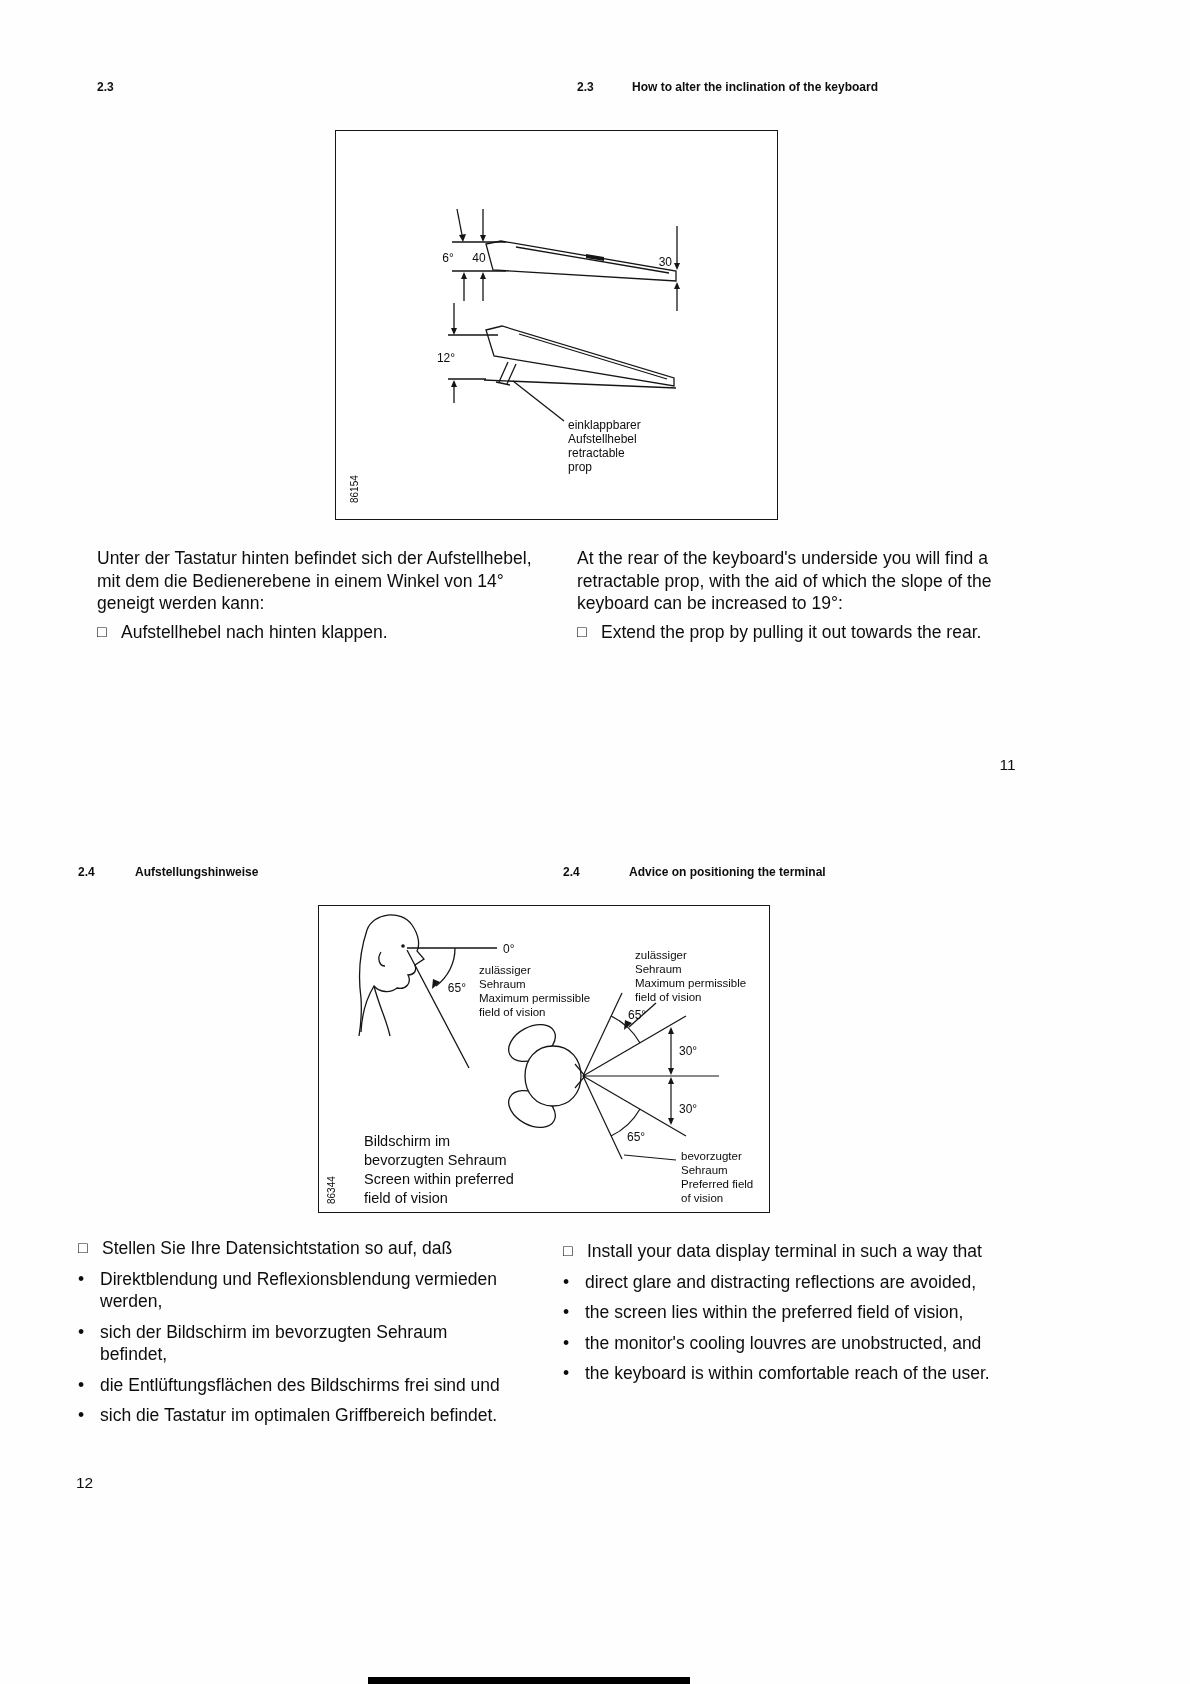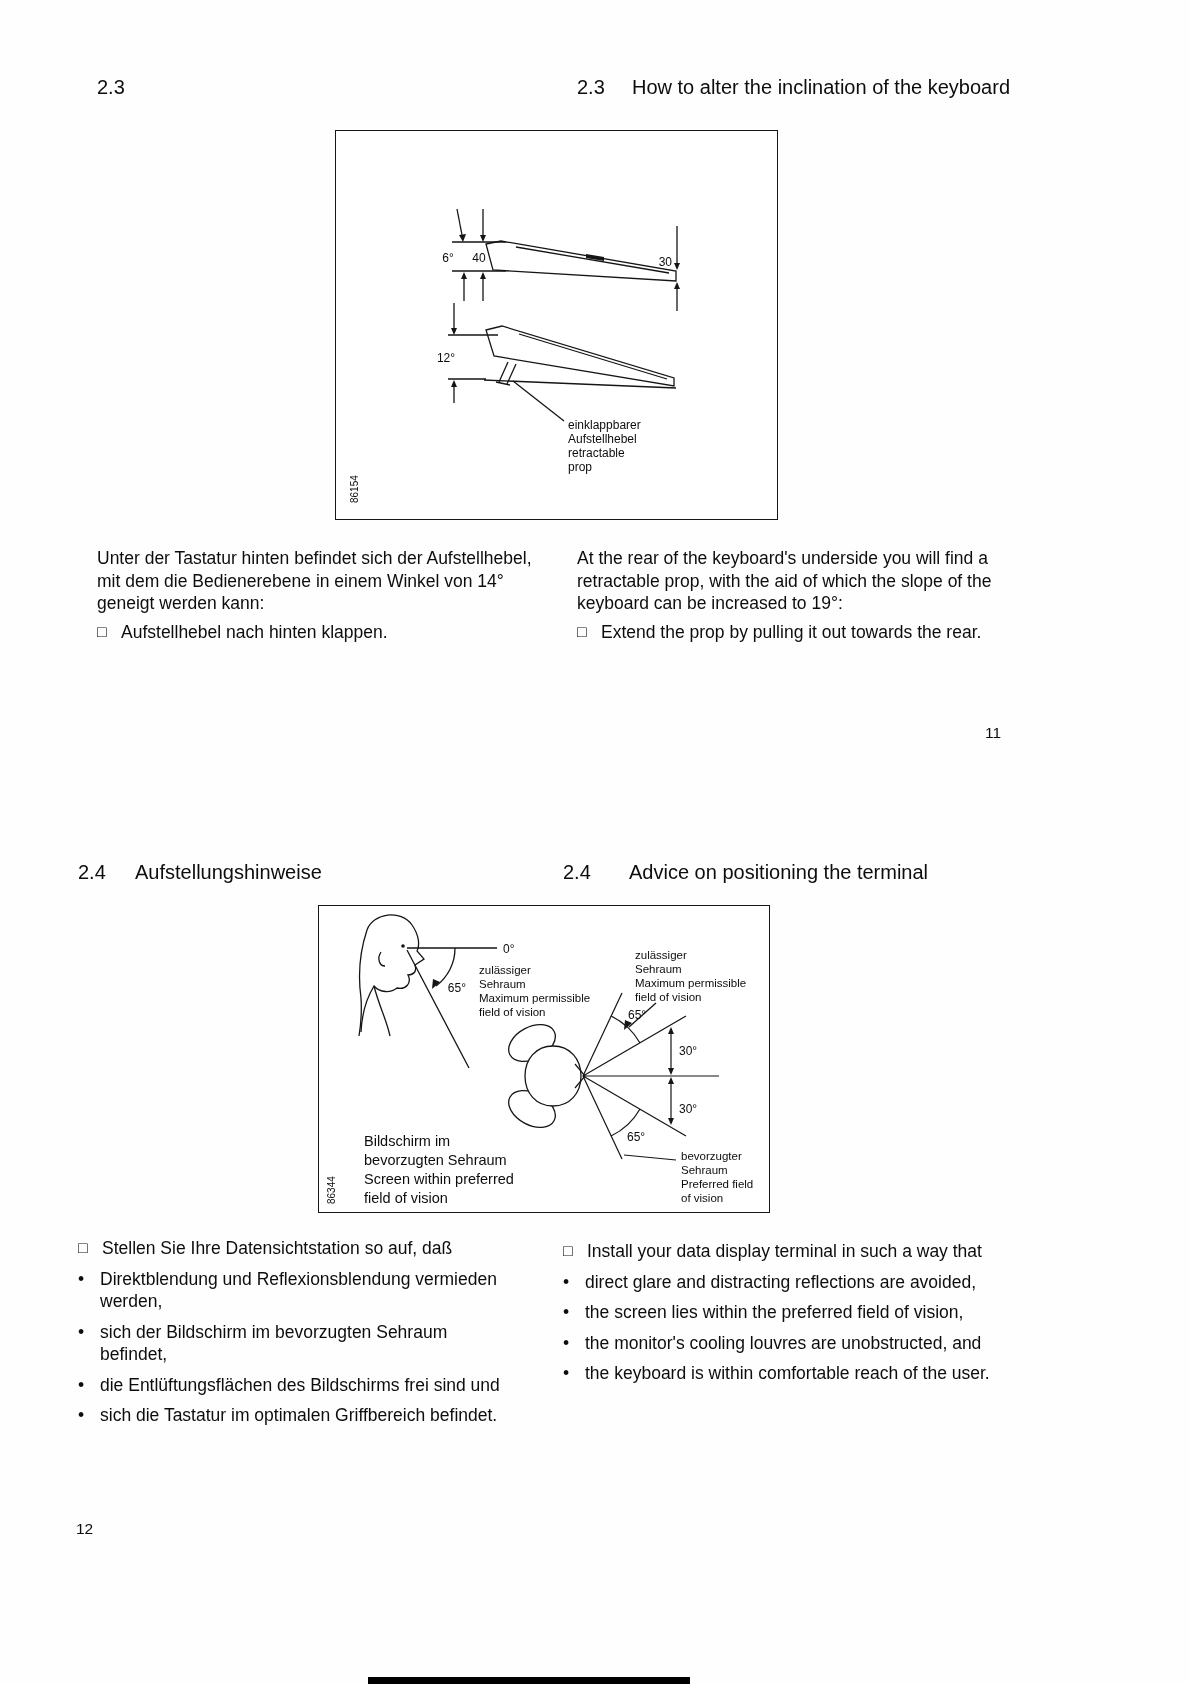--- a/index.html
+++ b/index.html
@@ -2,21 +2,21 @@
 <html><head>
 <meta charset="utf-8">
 <style>
   html,body{margin:0;padding:0}
   body{
     width:1190px;height:1684px;position:relative;overflow:hidden;
     background:#fefefe;color:#0d0d0d;
     font-family:"Liberation Sans",sans-serif;
   }
   .abs{position:absolute}
-  .heading{display:flex;font-weight:normal;font-size:20px;line-height:22px}
+  .heading{display:flex;font-weight:bold;font-size:12px;line-height:22px}
   .hnum{flex:none}
   .body-text{font-size:17.5px;line-height:22.5px}
   .cb-row{display:flex;font-size:17.5px;line-height:22.5px}
   .cb-glyph{flex:none;width:24px;font-size:16px}
   .bullet-glyph{flex:none;width:22px}
   .list .cb-row{margin-bottom:8px}
   .fig-box{border:1.6px solid #161616;background:#fff;box-sizing:border-box}
   .pagenum{font-size:15.5px}
   .bar{background:#000}
   svg text{font-family:"Liberation Sans",sans-serif;fill:#0d0d0d}
@@ -95,21 +95,21 @@
 
 <div class="abs cb-row" style="left:97px;top:621px;width:452px">
   <span class="cb-glyph">□</span>
   <span>Aufstellhebel nach hinten klappen.</span>
 </div>
 <div class="abs cb-row" style="left:577px;top:621px;width:452px">
   <span class="cb-glyph">□</span>
   <span>Extend the prop by pulling it out towards the rear.</span>
 </div>
 
-<div class="abs pagenum" style="left:985px;top:724px;width:45px;text-align:left">11</div>
+<div class="abs pagenum" style="left:985px;top:756px;width:45px;text-align:center">11</div>
 
 <div class="abs heading" style="left:78px;top:861px;width:460px">
   <span class="hnum" style="width:57px">2.4</span>
   <span>Aufstellungshinweise</span>
 </div>
 <div class="abs heading" style="left:563px;top:861px;width:460px">
   <span class="hnum" style="width:66px">2.4</span>
   <span>Advice on positioning the terminal</span>
 </div>
 
@@ -221,15 +221,15 @@
   <div class="cb-row">
     <span class="bullet-glyph">•</span>
     <span>the monitor's cooling louvres are unobstructed, and</span>
   </div>
   <div class="cb-row">
     <span class="bullet-glyph">•</span>
     <span>the keyboard is within comfortable reach of the user.</span>
   </div>
 </div>
 
-<div class="abs pagenum" style="left:76px;top:1520px">12</div>
+<div class="abs pagenum" style="left:76px;top:1474px">12</div>
 
 <div class="abs bar" style="left:368px;top:1677px;width:322px;height:7px"></div>
 
 </body></html>

